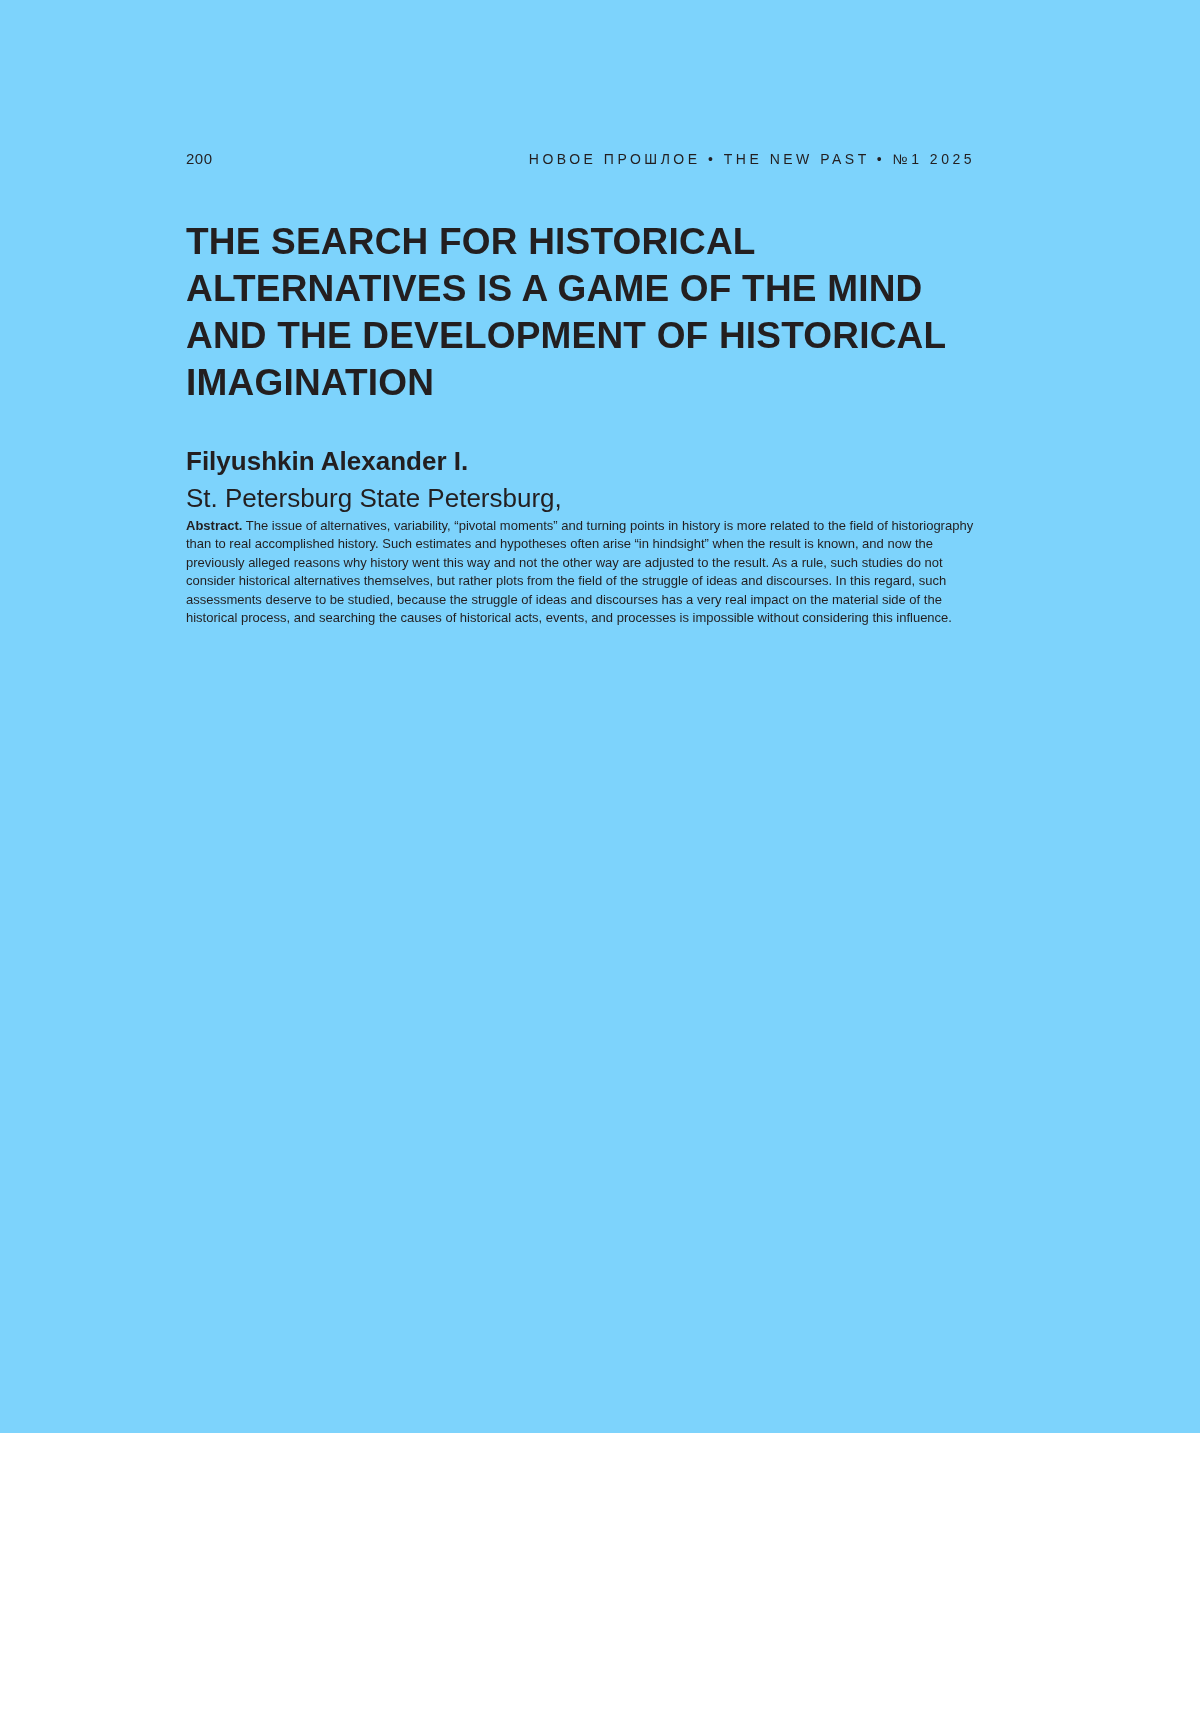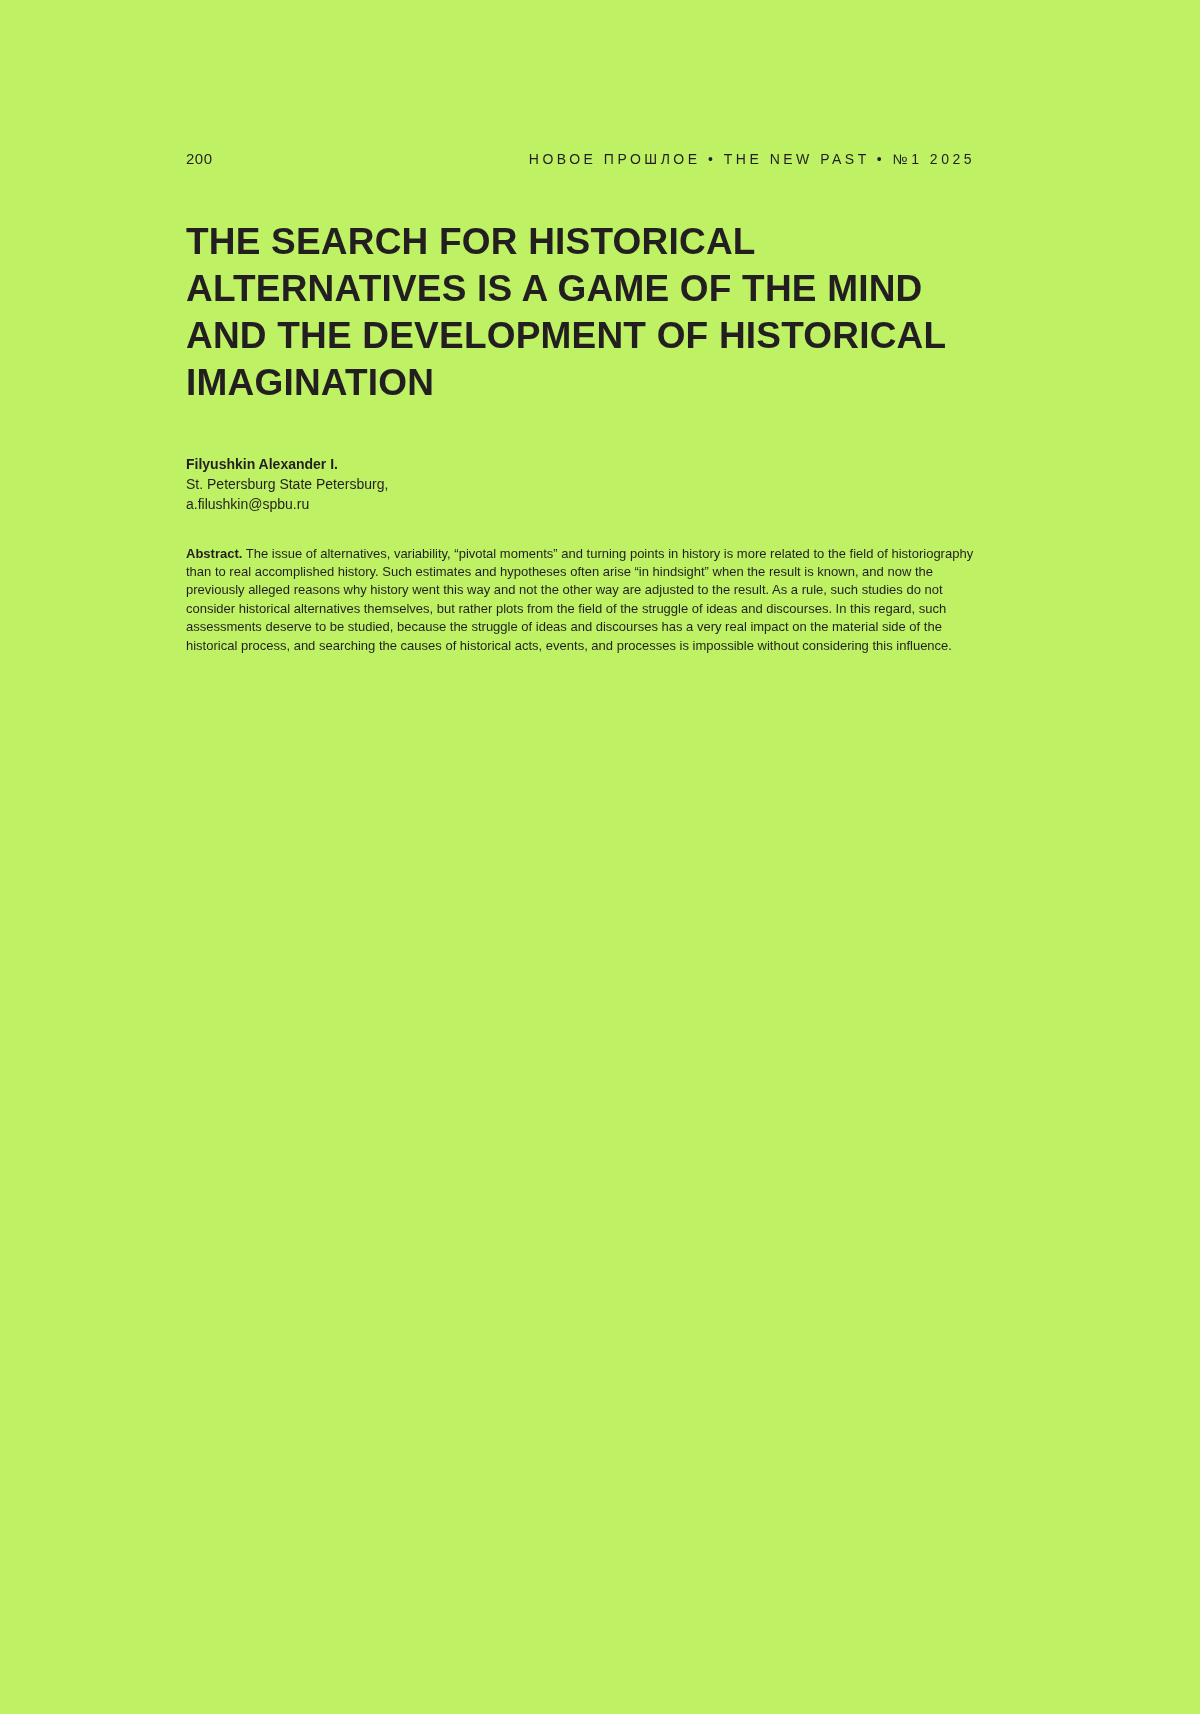--- a/index.html
+++ b/index.html
@@ -6,22 +6,22 @@
   html, body { background: #ffffff; }
   body {
     width: 1200px;
     height: 1714px;
     font-family: "Liberation Sans", sans-serif;
     color: #231f20;
     position: relative;
   }
   .page {
     width: 1200px;
-    height: 1714px;
-    background: #bef264;
+    height: 1433px;
+    background: #7dd3fc;
     padding: 150px 225px 16px 186px;
   }
   .page-header {
     display: flex;
     justify-content: space-between;
     align-items: baseline;
     margin-bottom: 52px;
   }
   .page-number {
     font-size: 15px;
@@ -34,27 +34,26 @@
     letter-spacing: 3.5px;
     white-space: nowrap;
     margin-left: 20px;
   }
   h1.article-title {
     font-size: 37px;
     line-height: 1.27;
     font-weight: 700;
     letter-spacing: 0.2px;
     max-width: 800px;
-    margin-bottom: 48px;
+    margin-bottom: 36px;
     color: #231f20;
   }
   .author-block {
-    font-size: 14px;
+    font-size: 26px;
     line-height: 1.42;
-    margin-bottom: 30px;
   }
   .author-name { font-weight: 700; }
   .abstract, .keywords {
     font-size: 13px;
     line-height: 1.42;
     max-width: 800px;
     margin-bottom: 28px;
   }
   .lead-label { font-weight: 700; }
 </style>
@@ -66,19 +65,18 @@
   <div class="page-header">
     <span class="page-number">200</span>
     <span class="running-title">НОВОЕ ПРОШЛОЕ • THE NEW PAST • №1 2025</span>
   </div>
 
   <h1 class="article-title">THE SEARCH FOR HISTORICAL ALTERNATIVES IS A GAME OF THE MIND AND THE DEVELOPMENT OF HISTORICAL IMAGINATION</h1>
 
   <div class="author-block">
     <div class="author-name">Filyushkin Alexander I.</div>
     <div>St. Petersburg State Petersburg,</div>
-    <div>a.filushkin@spbu.ru</div>
   </div>
 
   <p class="abstract"><span class="lead-label">Abstract.</span> <span>The issue of alternatives, variability, “pivotal moments” and turning points in history is more related to the field of historiography than to real accomplished history. Such estimates and hypotheses often arise “in hindsight” when the result is known, and now the previously alleged reasons why history went this way and not the other way are adjusted to the result. As a rule, such studies do not consider historical alternatives themselves, but rather plots from the field of the struggle of ideas and discourses. In this regard, such assessments deserve to be studied, because the struggle of ideas and discourses has a very real impact on the material side of the historical process, and searching the causes of historical acts, events, and processes is impossible without considering this influence.</span></p>
 
 
 </div>
 
 </body></html>

